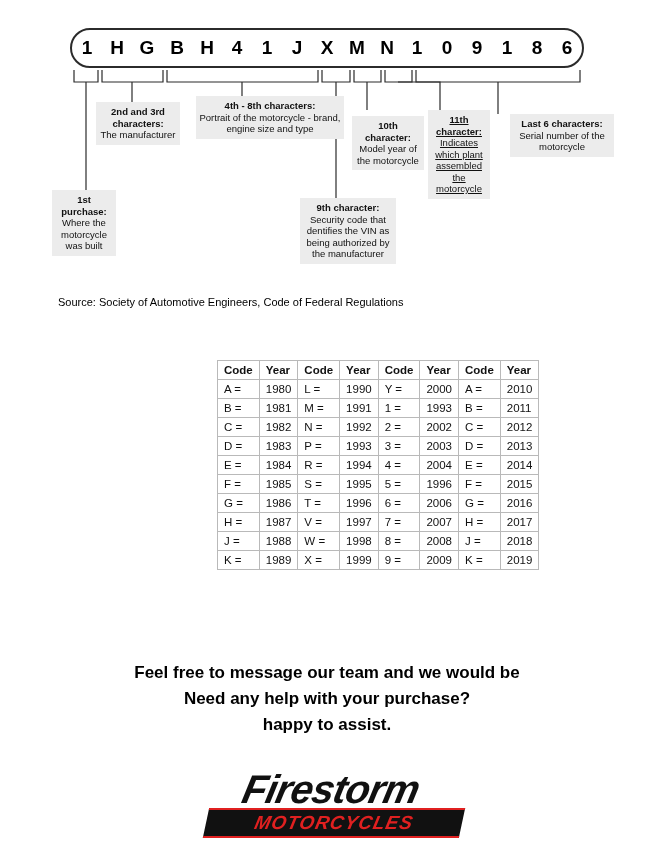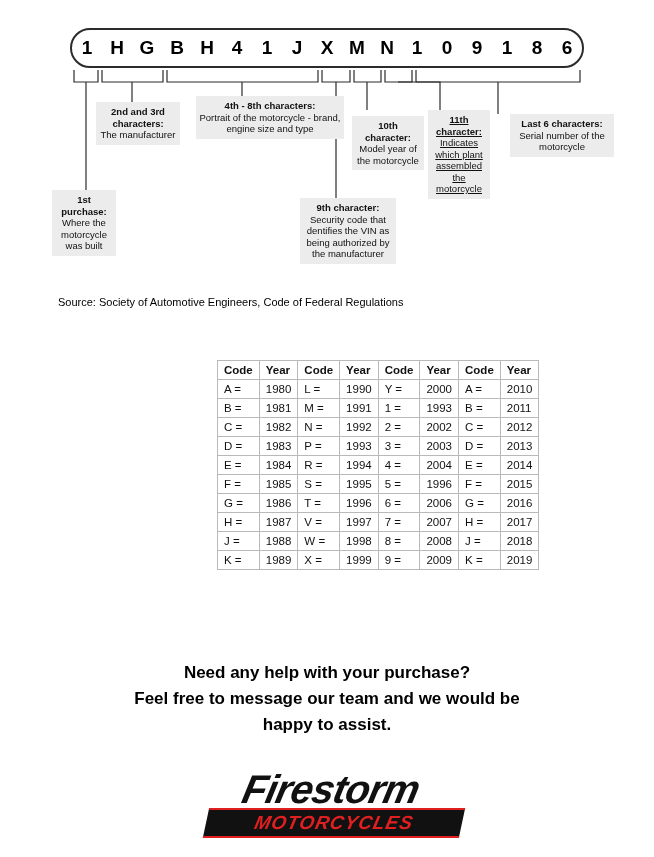--- a/index.html
+++ b/index.html
@@ -365,21 +365,21 @@
       <td class="year">1999</td>
       <td class="code">9 =</td>
       <td class="year">2009</td>
       <td class="code">K =</td>
       <td class="year">2019</td>
     </tr>
   </tbody>
 </table>
 
 <div id="help-text">
+  <div>Feel free to message our team and we would be</div>
   <div>Need any help with your purchase?</div>
-  <div>Feel free to message our team and we would be</div>
   <div>happy to assist.</div>
 </div>
 
 <div id="logo">
   <div id="logo-wordmark">Firestorm</div>
   <div id="logo-sub">MOTORCYCLES</div>
 </div>
 
 </body></html>

